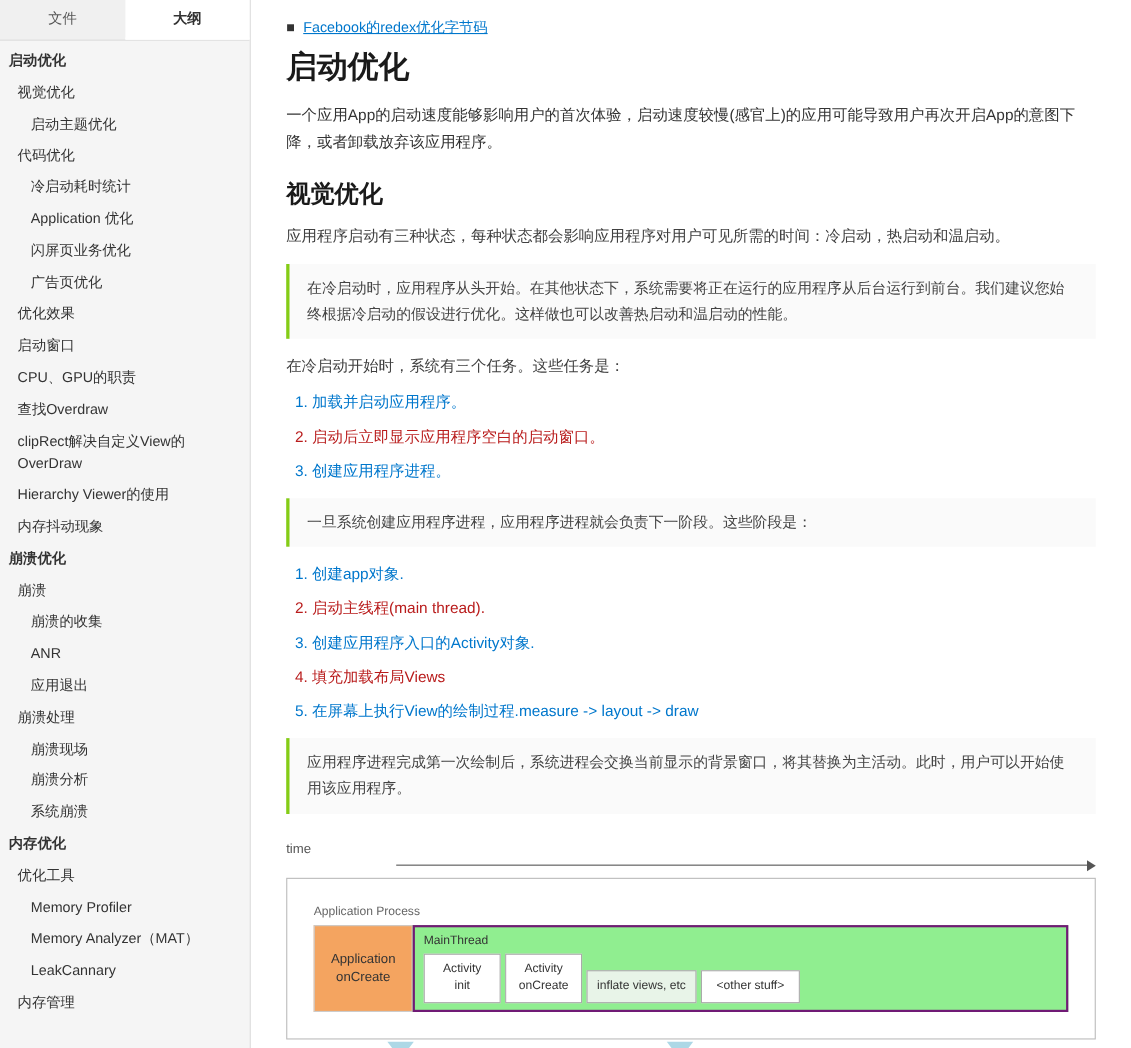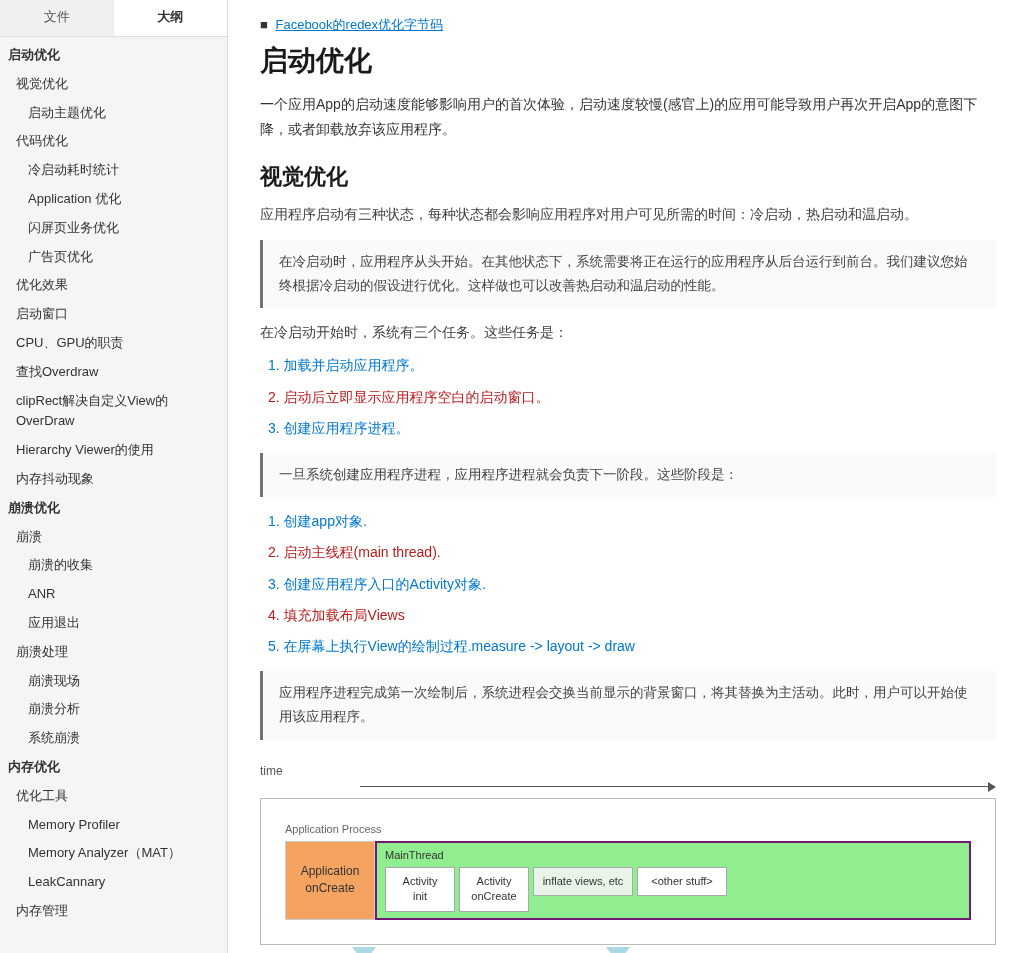--- a/index.html
+++ b/index.html
@@ -70,21 +70,21 @@
       color: #1a1a1a;
       margin: 20px 0 10px 0;
     }
     .intro-text {
       font-size: 14px;
       line-height: 1.8;
       color: #333;
       margin-bottom: 12px;
     }
     .blockquote {
-      border-left: 3px solid #737373;
+      border-left: 3px solid #84cc16;
       background: #fafafa;
       padding: 10px 16px;
       margin: 12px 0;
       font-size: 13.5px;
       line-height: 1.8;
       color: #444;
     }
     .body-text {
       font-size: 14px;
       line-height: 1.8;
@@ -168,21 +168,21 @@
       padding: 6px 8px;
     }
     .main-thread-label {
       font-size: 11px;
       color: #333;
       margin-bottom: 6px;
     }
     .thread-items {
       display: flex;
       gap: 4px;
-      align-items: flex-start;
+      align-items: flex-end;
     }
     .thread-item {
       border: 1px solid #aaa;
       background: #fff;
       padding: 6px 8px;
       font-size: 11px;
       text-align: center;
       min-width: 70px;
       line-height: 1.4;
     }

